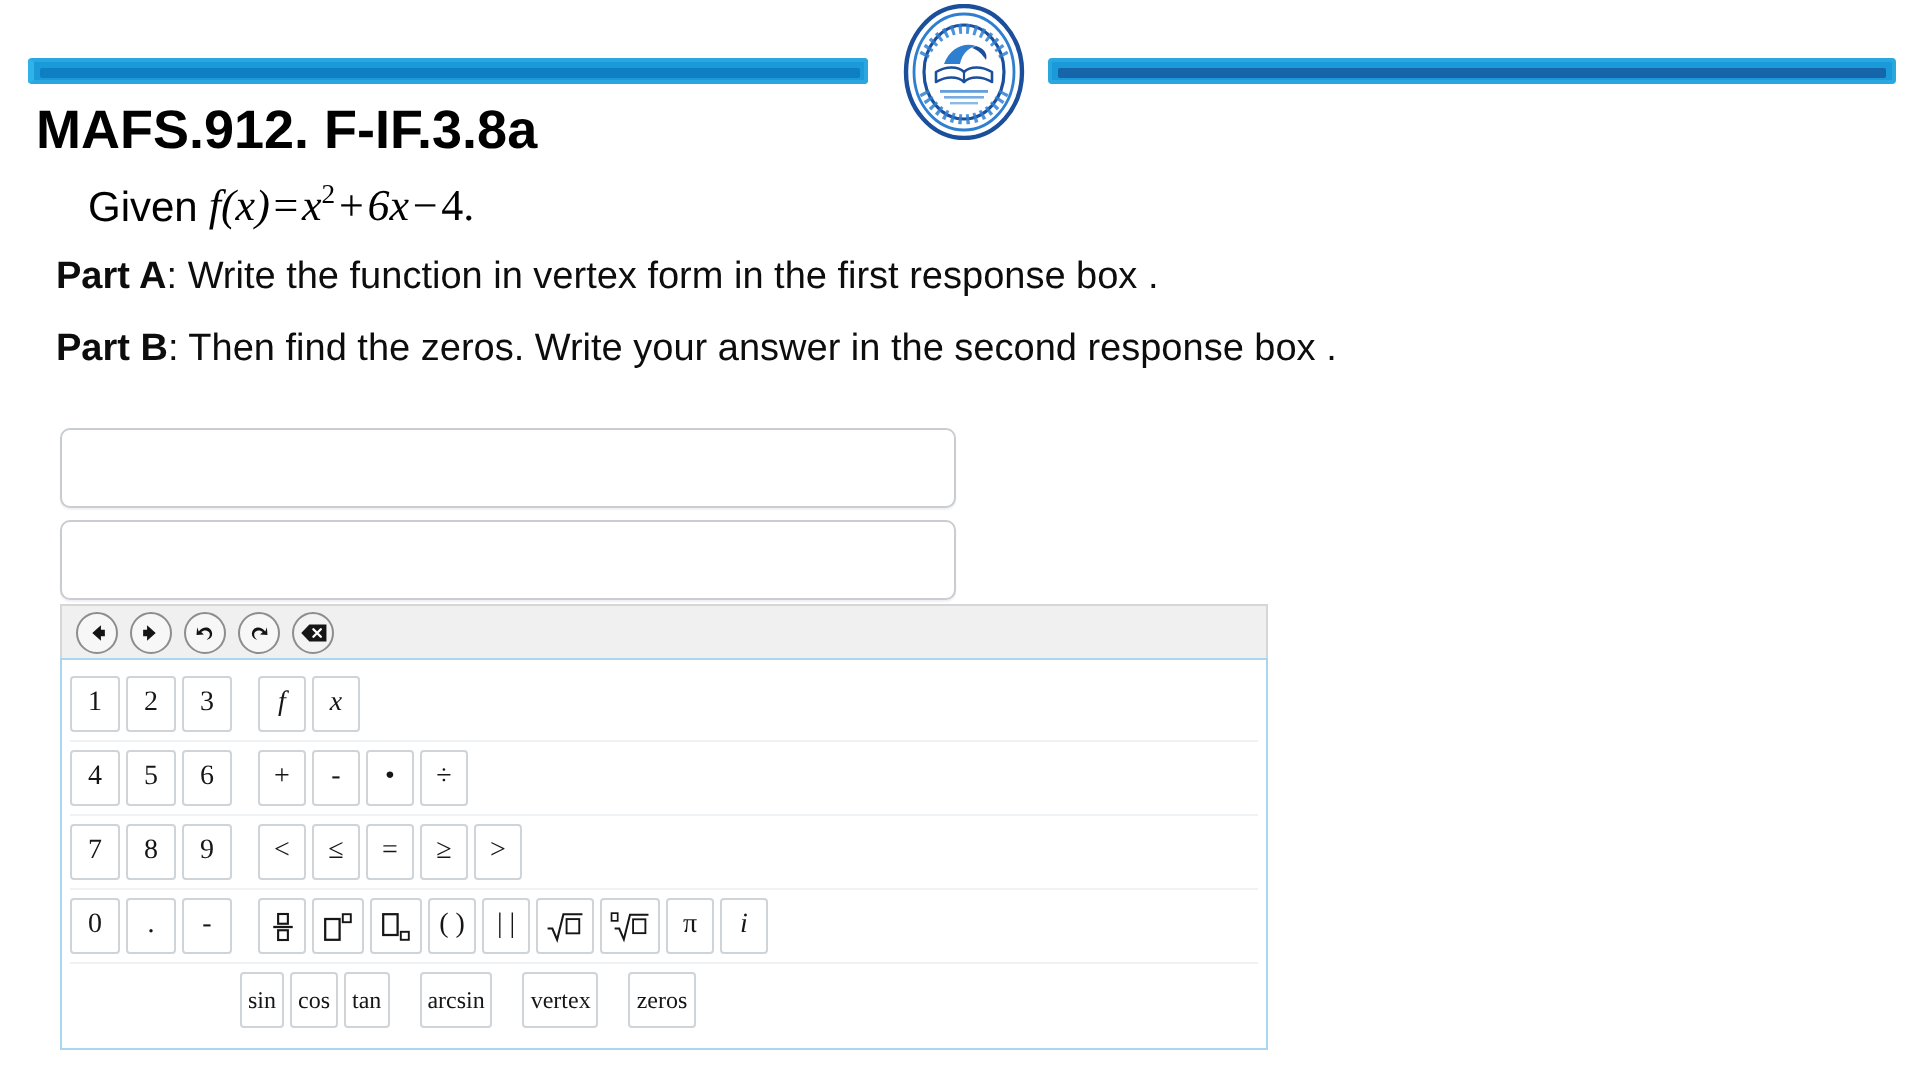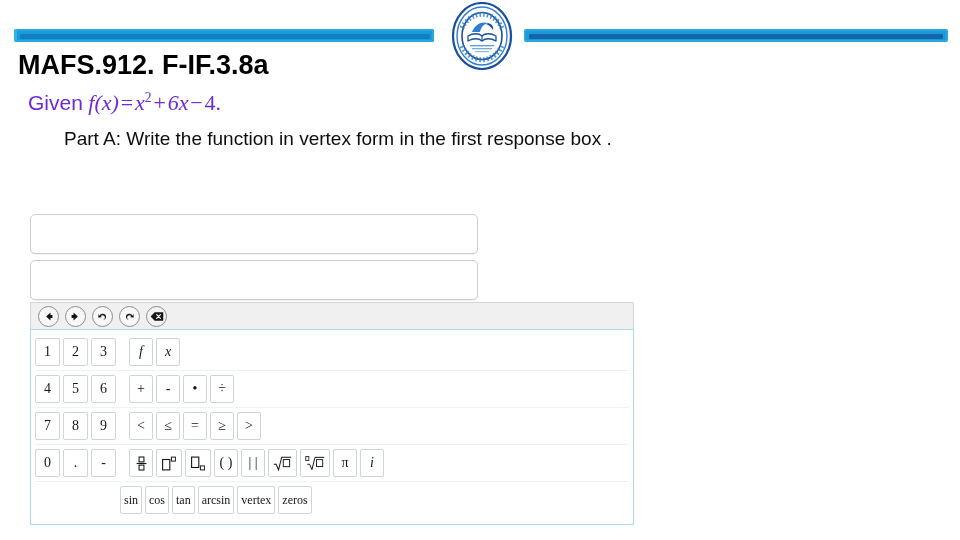--- a/index.html
+++ b/index.html
@@ -77,22 +77,22 @@
 
   
   #prompt-area {
     position: absolute;
     left: 28px; top: 90px;
     width: 900px;
   }
   .given-line {
     font-family: "Liberation Serif", serif;
     font-size: 22px;
-    color: #6d28d9;
-    margin: 0 0 12px 0;
+    color: #000000;
+    margin: 0 0 12px 16px;
     white-space: nowrap;
   }
   .given-line .lead {
     font-family: "Liberation Sans", sans-serif;
     font-size: 21px;
   }
   .math {
     font-family: "Liberation Serif", serif;
     font-style: italic;
     font-size: 22px;
@@ -106,22 +106,21 @@
     font-style: italic;
   }
   .part-line {
     font-size: 19px;
     color: #0d0d0d;
     margin: 0 0 14px 0;
     white-space: nowrap;
     font-family: "Liberation Sans", sans-serif;
   }
   .part-label {
-    font-weight: normal;
-    margin-left: 36px;
+    font-weight: bold;
   }
 
   
   #response-boxes {
     position: absolute;
     left: 30px; top: 214px;
     width: 450px;
   }
   .response-box {
     width: 448px;
@@ -205,21 +204,21 @@
     justify-content: center;
     font-family: "Liberation Serif", serif;
     font-size: 14px;
     color: #161616;
     padding: 0 4px;
     cursor: pointer;
     user-select: none;
   }
   .key.num { min-width: 25px; }
   .key.italic { font-style: italic; }
-  .key.wide { min-width: 33px; }
+  .key.wide { min-width: 33px; margin-left: 12px; }
   .key.fn { font-size: 12px; padding: 0 3px; min-width: 20px; text-align: center; }
   .key svg { display: block; }
 
   .spacer-cell {
     width: 85px;
     height: 28px;
   }
 </style>
 </head>
 <body>
@@ -252,20 +251,23 @@
 
   <p class="given-line">
     <span class="lead">Given</span>
     <span class="math"><span>f</span><span>(x)</span> <span class="op">=</span> <span>x</span><span class="sup num">2</span> <span class="op">+</span> <span>6x</span> <span class="op">−</span> <span class="num">4</span><span class="num">.</span></span>
   </p>
 
   <p class="part-line">
     <span class="part-label">Part A</span><span>: Write the function in vertex form in the first response box .</span>
   </p>
 
+  <p class="part-line">
+    <span class="part-label">Part B</span><span>: Then find the zeros. Write your answer in the second response box .</span>
+  </p>
 </div>
 
 <div id="response-boxes">
   <div class="response-box"></div>
   <div class="response-box"></div>
 </div>
 
 <div id="math-keypad">
 
   <div id="keypad-toolbar">

